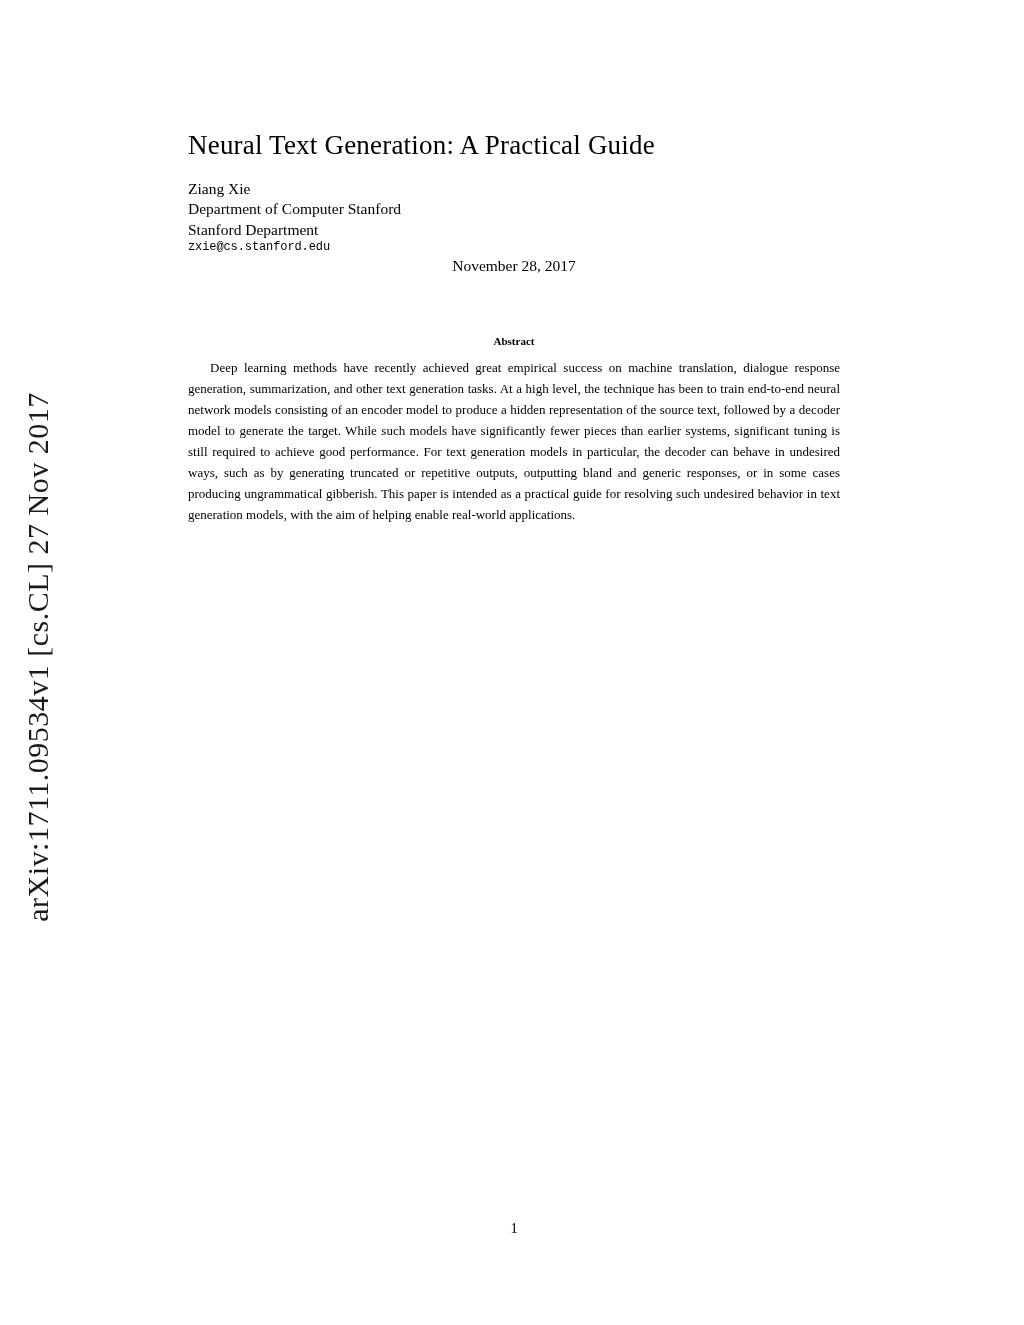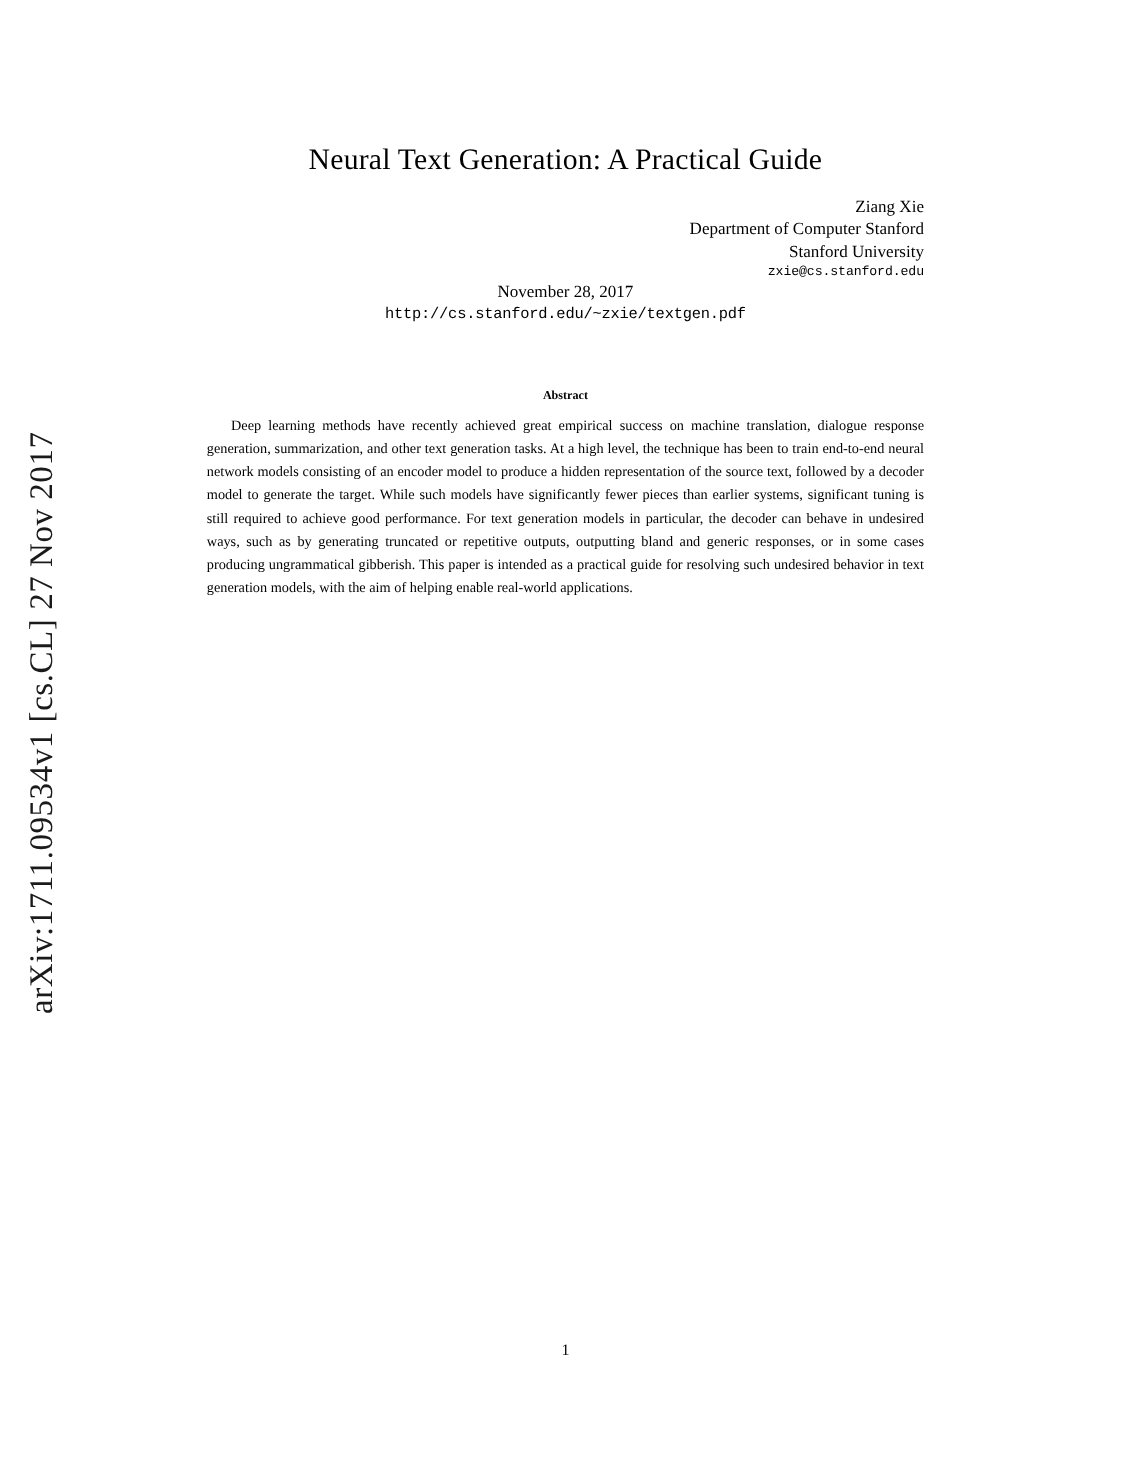--- a/index.html
+++ b/index.html
@@ -43,28 +43,27 @@
   
   .content {
     position: absolute;
     left: 188px;
     top: 130px;
     width: 652px;
   }
 
   .title {
     font-size: 27px;
-    text-align: center;
     letter-spacing: 0.2px;
     margin: 0 0 18px 0;
     font-weight: normal;
   }
 
   .authorblock {
-    text-align: right;
+    text-align: left;
     font-size: 15.5px;
     line-height: 1.32;
   }
   .authorblock .mono {
     font-family: "Liberation Mono", monospace;
     font-size: 12px;
     letter-spacing: -0.1px;
   }
 
   .dateblock {
@@ -112,27 +111,26 @@
 
   <div class="arxiv-stamp">arXiv:1711.09534v1  [cs.CL]  27 Nov 2017</div>
 
   <div class="content">
 
     <h1 class="title">Neural Text Generation: A Practical Guide</h1>
 
     <div class="authorblock">
       <div>Ziang Xie</div>
       <div>Department of Computer Stanford</div>
-      <div>Stanford University</div>
+      <div>Stanford Department</div>
       <div class="mono">zxie@cs.stanford.edu</div>
     </div>
 
     <div class="dateblock">
       <div>November 28, 2017</div>
-      <div class="mono">http://cs.stanford.edu/~zxie/textgen.pdf</div>
     </div>
 
     <div class="abstract-heading">Abstract</div>
 
     <div class="abstract-body">Deep learning methods have recently achieved great empirical success on machine translation, dialogue response generation, summarization, and other text generation tasks. At a high level, the technique has been to train end-to-end neural network models consisting of an encoder model to produce a hidden representation of the source text, followed by a decoder model to generate the target. While such models have significantly fewer pieces than earlier systems, significant tuning is still required to achieve good performance. For text generation models in particular, the decoder can behave in undesired ways, such as by generating truncated or repetitive outputs, outputting bland and generic responses, or in some cases producing ungrammatical gibberish. This paper is intended as a practical guide for resolving such undesired behavior in text generation models, with the aim of helping enable real-world applications.</div>
 
     <div class="pagenum">1</div>
 
   </div>
 </div>

